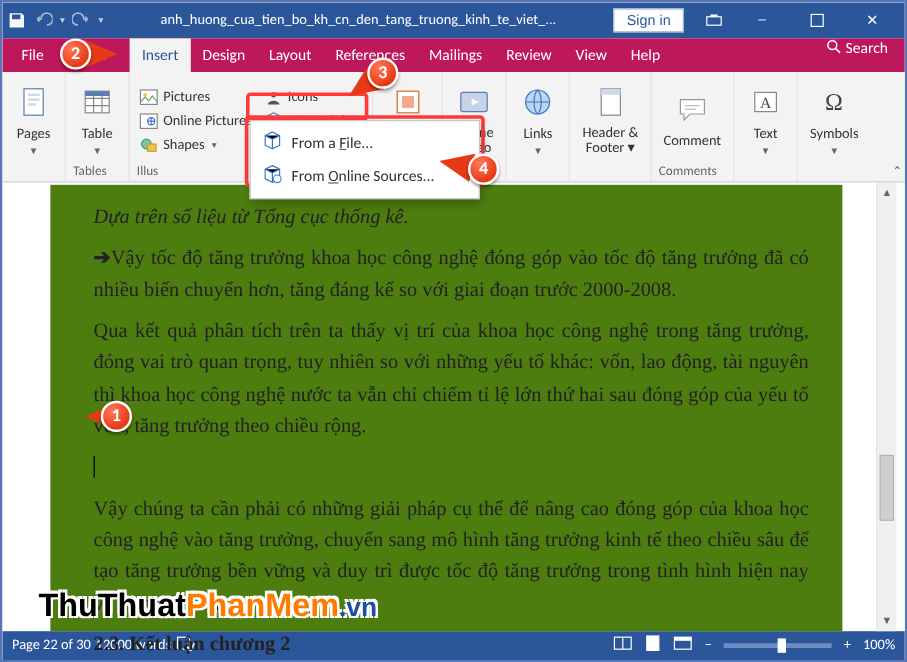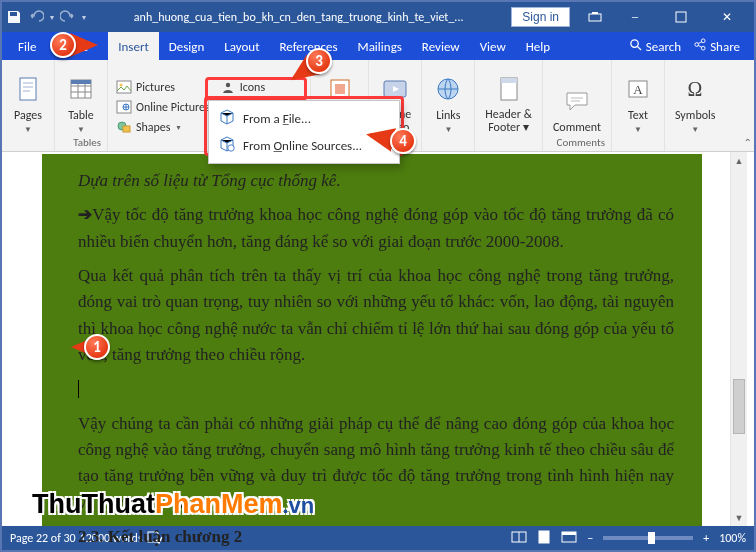--- a/index.html
+++ b/index.html
@@ -8,30 +8,30 @@
   .titlebar { background: #2b579a; color: #fff; height: 30px; display: flex; align-items: center; padding: 0 4px; }
   .titlebar .qat { display: flex; align-items: center; gap: 6px; padding-right: 8px; }
   .titlebar .qat .icon { width: 16px; height: 16px; display: flex; align-items: center; justify-content: center; font-size: 13px; }
   .titlebar .qat .sep { font-size: 8px; opacity: .7; }
   .titlebar .title { flex: 1; text-align: center; font-size: 12px; white-space: nowrap; overflow: hidden; }
   .titlebar .signin { background: #fff; color: #2b579a; padding: 2px 10px; border: 1px solid #9db3d7; font-size: 12px; margin: 0 8px; }
   .titlebar .winbtns { display: flex; gap: 0; }
   .titlebar .winbtns div { width: 46px; height: 30px; display:flex; align-items:center; justify-content:center; font-size:12px; }
   .titlebar .winbtns div:last-child { width: 46px; }
   
-  .tabs { background: #1d4ed8; color: #fff; height: 28px; display: flex; align-items: stretch; padding: 0 6px; }
+  .tabs { background: #be185d; color: #fff; height: 28px; display: flex; align-items: stretch; padding: 0 6px; }
   .tab { padding: 0 10px; display:flex; align-items:center; font-size: 13px; cursor:pointer; }
   .tab.active { background: #f3f3f3; color: #2b579a; margin-left: 10px; }
-  .tabs-right { margin-left:auto; display:flex; align-items:center; gap:12px; padding-right:8px; }
+  .tabs-right { margin-left:auto; display:flex; align-items:center; gap:12px; padding-right:8px;flex-direction:column; }
   .tabs-right .item { display:flex; align-items:center; gap:4px; font-size:13px; }
   
   .ribbon { background: #f3f3f3; border-bottom: 1px solid #d0d0d0; height: 92px; display:flex; position:relative; }
   .group { border-right: 1px solid #e3e3e3; padding: 2px 6px 0 6px; display:flex; flex-direction:column; height:100%; position:relative; }
-  .group-body { flex:1; display:flex; align-items:flex-end; gap:6px; padding-top:4px; }
-  .group-label { font-size: 11px; color:#666; text-align:right; padding:0 0 2px 0; white-space:nowrap; }
+  .group-body { flex:1; display:flex; align-items:center; gap:6px; padding-top:4px; }
+  .group-label { font-size: 11px; color:#666; text-align:left; padding:0 0 2px 0; white-space:nowrap; }
   .bigbtn { display:flex; flex-direction:column; align-items:center; gap:2px; padding:2px 4px; font-size:12px; color:#333; min-width:40px; }
   .bigbtn .caret { font-size:8px; color:#666; }
   .smallbtn-col { display:flex; flex-direction:column; gap:2px; }
   .smallbtn { display:flex; align-items:center; gap:4px; font-size:12px; color:#333; padding:1px 2px; white-space:nowrap; }
   .smallbtn .sq, .bigbtn .sq { width:16px; height:16px; display:flex; align-items:center; justify-content:center; }
   .smallbtn .caret { font-size:8px; color:#666; margin-left:2px; }
   .big-ico svg { width:28px; height:28px; }
   
   .dropdown {
     position:absolute; top:40px; left:206px; width:192px; background:#fff; border:1px solid #c7c7c7; box-shadow:2px 4px 8px rgba(0,0,0,0.25); z-index:50; padding:4px 4px;

